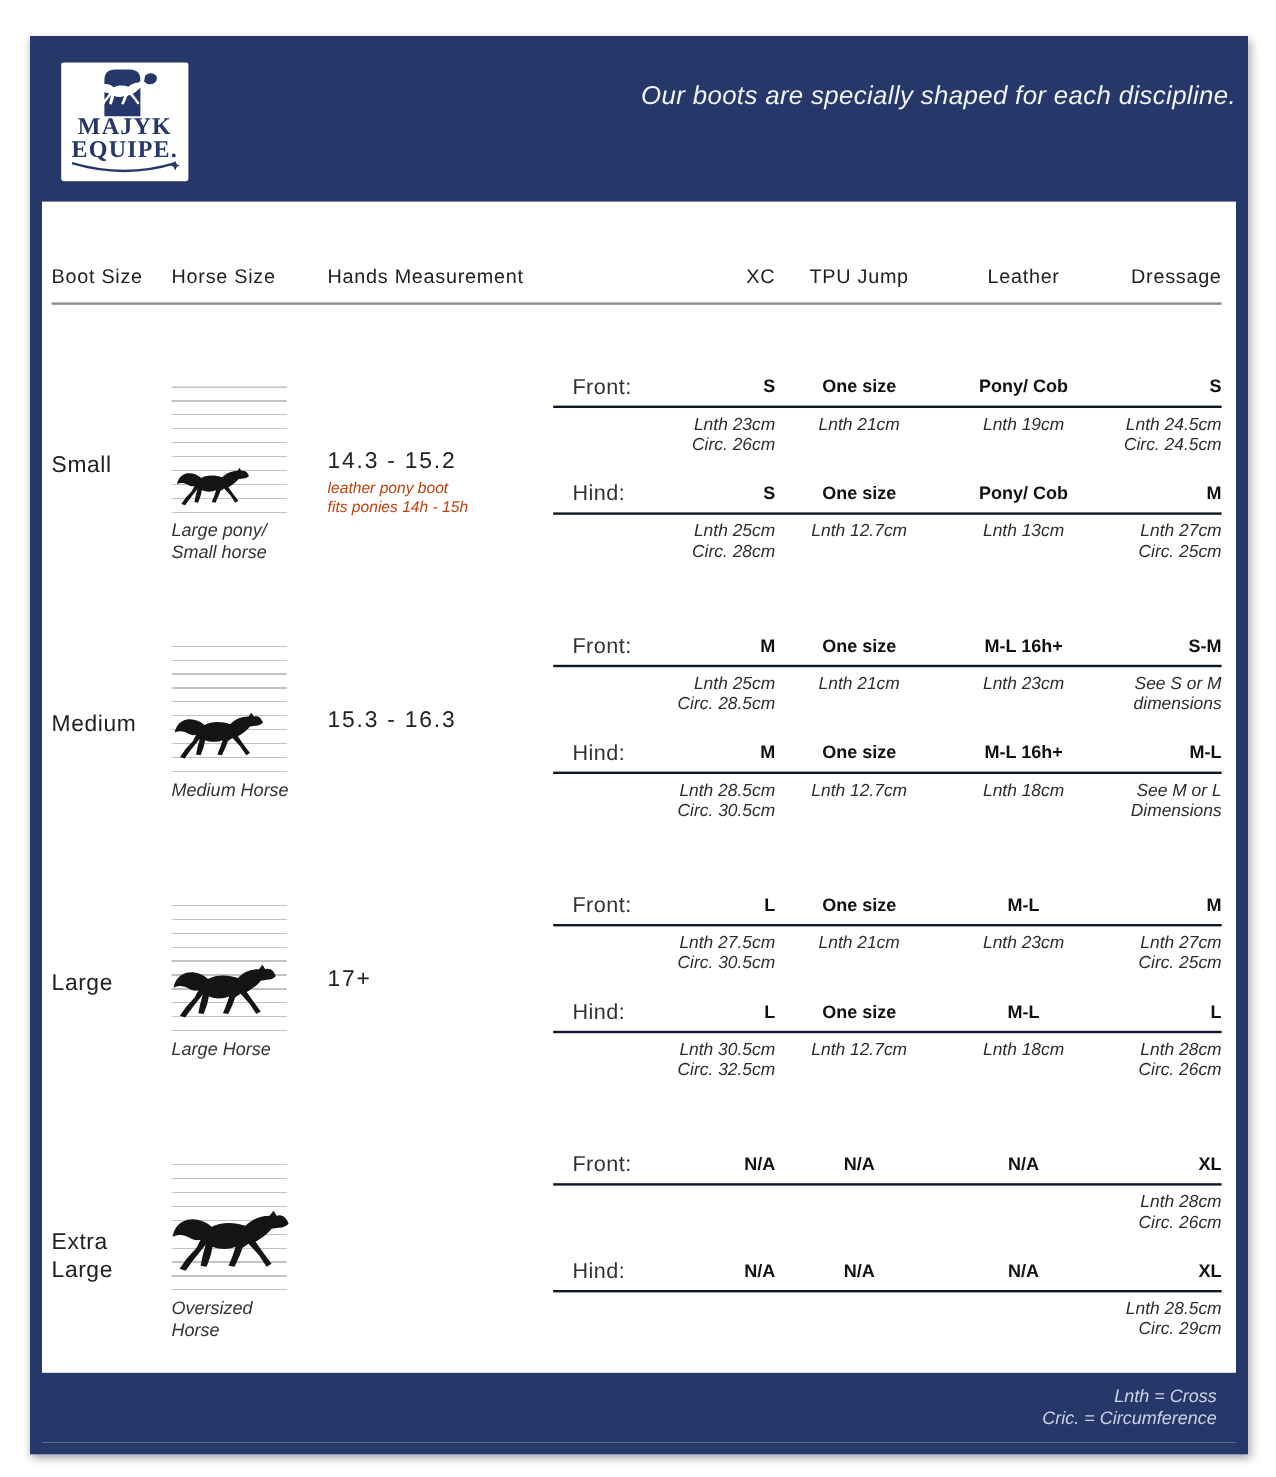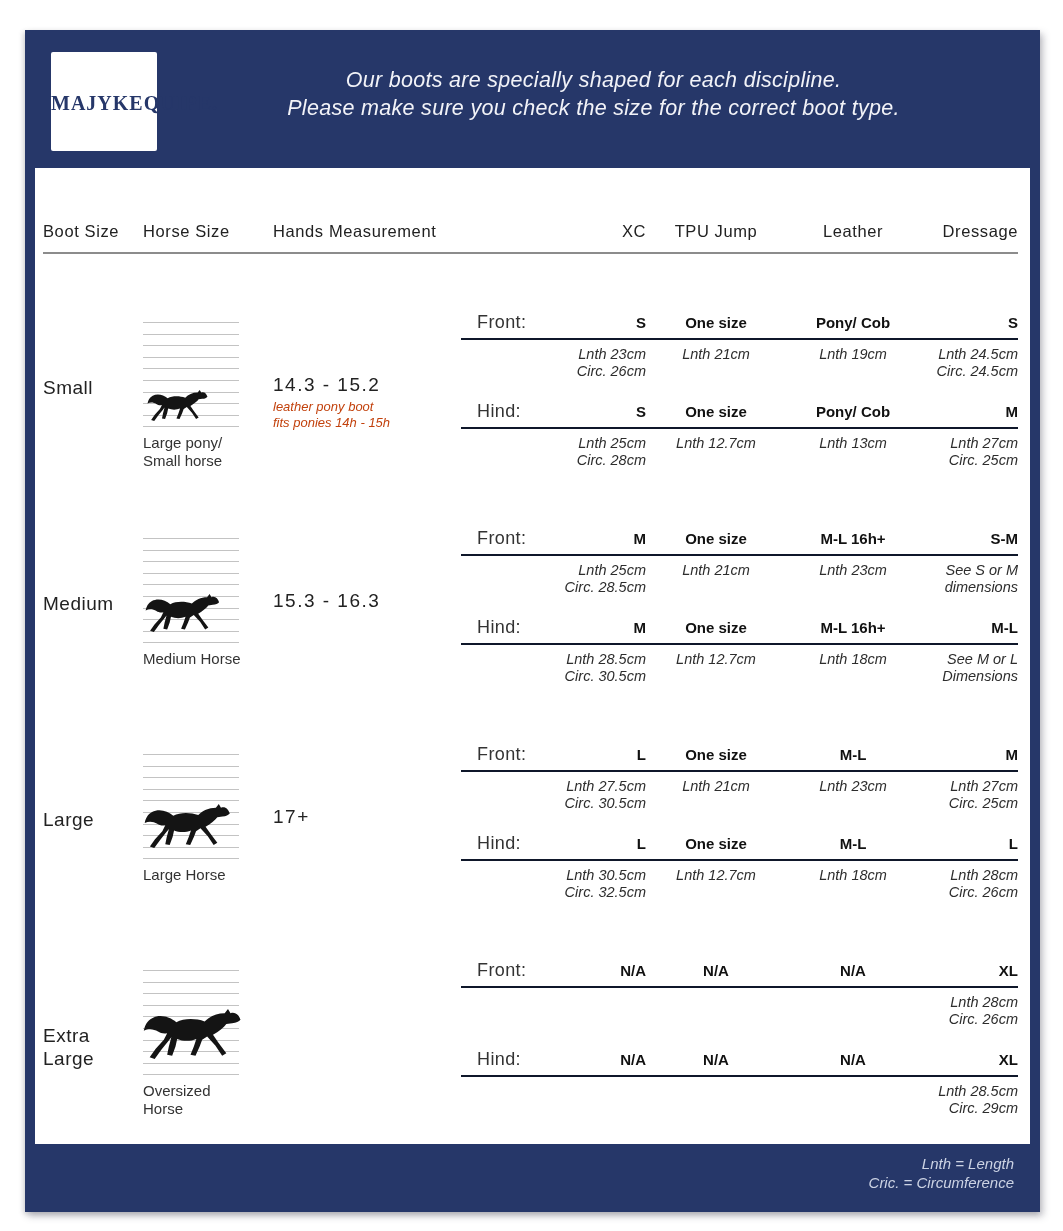--- a/index.html
+++ b/index.html
@@ -7,26 +7,26 @@
   body { width:1063px; height:1231px; position:relative; font-family:"Liberation Sans", sans-serif; color:#1c1c1c; }
 
   .frame { position:absolute; left:25px; top:30px; width:1015px; height:1182px;
            border:10px solid #263769; background:#fff;
            box-shadow: 3px 4px 7px rgba(70,70,85,.35), -2px 2px 5px rgba(70,70,85,.18); }
 
   
   .band-top { position:absolute; top:0; left:0; right:0; height:128px; background:#263769;
               display:flex; align-items:flex-start; }
   .logo-box { width:106px; height:99px; background:#fff; margin:12px 0 0 16px; border-radius:2px;
-              display:flex; flex-direction:row; align-items:center; padding-top:3px; }
+              display:flex; flex-direction:column; align-items:center; padding-top:3px; }
   .emblem { display:block; }
   .logo-word { font-family:"Liberation Serif", serif; font-weight:bold; color:#263769;
                font-size:20px; line-height:19px; letter-spacing:1px; }
   .swoosh { display:block; margin-top:-2px; }
-  .msg { flex:1; text-align:center; font-style:italic; font-size:21.5px; line-height:27.5px;
+  .msg { flex:1; text-align:right; font-style:italic; font-size:21.5px; line-height:27.5px;
          color:#f2f3f8; padding-top:27px; letter-spacing:.3px; }
 
   
   .band-bottom { position:absolute; bottom:0; left:0; right:0; height:58px; background:#263769;
                  text-align:right; padding:10px 16px 0 0; }
   .band-bottom div { font-style:italic; font-size:15px; line-height:19px; color:#ccd3e4; }
 
   
   .content { position:absolute; top:128px; left:0; right:0; bottom:58px; padding:0 12px 0 8px; }
 
@@ -42,21 +42,21 @@
   .boot-cell span { display:inline-block; max-width:62px; line-height:23px; }
 
   .horse-cell { position:relative; }
   .lines-box { position:relative; margin-top:24px; width:96px; height:106px;
                background:repeating-linear-gradient(to bottom,#c3c3c3 0,#c3c3c3 1px,transparent 1px,transparent 11.6px); }
   .horse { position:absolute; }
   .horse-s  { width:62px;  left:4px; bottom:5px; }
   .horse-m  { width:76px;  left:2px; bottom:9px; }
   .horse-l  { width:88px;  left:1px; bottom:9px; }
   .horse-xl { width:100px; left:0;   bottom:14px; }
-  .caption { margin-top:6px; font-size:15px; line-height:18px; color:#333; }
+  .caption { margin-top:6px; font-style:italic; font-size:15px; line-height:18px; color:#333; }
   .caption span { display:block; }
 
   .hands-cell { padding-top:76px; }
   .hands-val { font-size:19px; letter-spacing:1.5px; color:#222; }
   .hands-note { margin-top:3px; font-style:italic; font-size:13px; line-height:15.5px; color:#c2410c; }
   .hands-note span { display:block; }
 
   .right-cell { grid-column:4 / -1; padding-top:14px; }
   .sub-grid { display:grid; grid-template-columns:80px 105px 140px 134px 1fr; }
   .size-row { border-bottom:2px solid #0f172a; padding-bottom:5px; }
@@ -97,21 +97,20 @@
       </svg>
       <div class="logo-word">MAJYK</div>
       <div class="logo-word">EQUIPE.</div>
       <svg class="swoosh" width="92" height="14" viewBox="0 0 92 14">
         <path d="M2,3 Q46,16 88,3" stroke="#263769" stroke-width="2" fill="none"></path>
         <path fill="#263769" d="M88,1 L89.4,4 L92,5 L89.4,6 L88,9 L86.6,6 L84,5 L86.6,4 Z"></path>
       </svg>
     </div>
     <div class="msg">
       <div>Our boots are specially shaped for each discipline.</div>
-      <div>Please make sure you check the size for the correct boot type.</div>
     </div>
   </div>
 
   <div class="content">
 
     <div class="outer-grid cols-header">
       <div>Boot Size</div>
       <div>Horse Size</div>
       <div>Hands Measurement</div>
       <div class="ra">XC</div>
@@ -398,17 +397,17 @@
               <span>Lnth 28.5cm</span>
               <span>Circ. 29cm</span>
             </div>
         </div>
       </div>
     </div>
 
   </div>
 
   <div class="band-bottom">
-    <div>Lnth = Length</div>
+    <div>Lnth = Cross</div>
     <div>Cric. = Circumference</div>
   </div>
 
 </div>
 
 </body></html>

